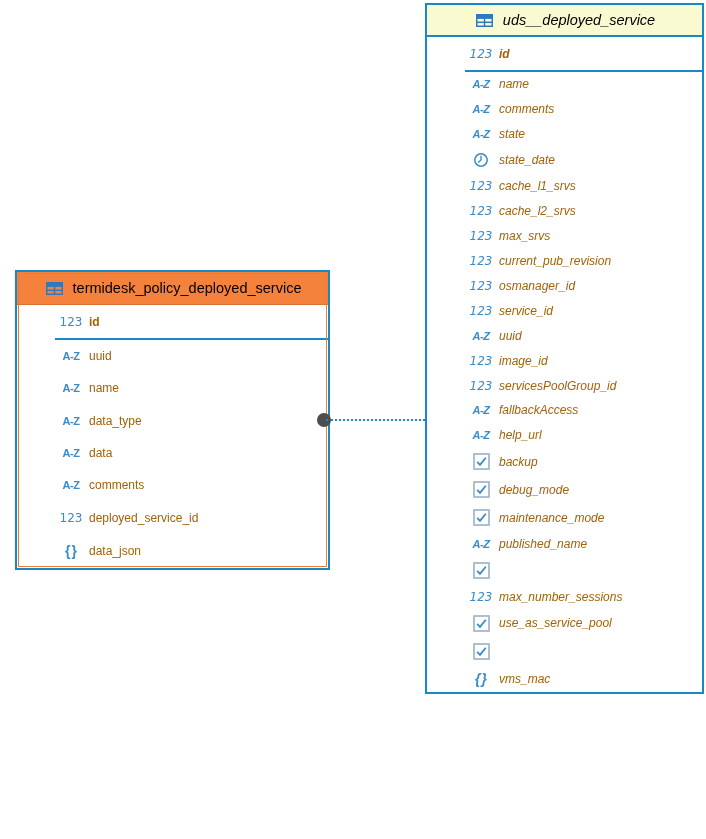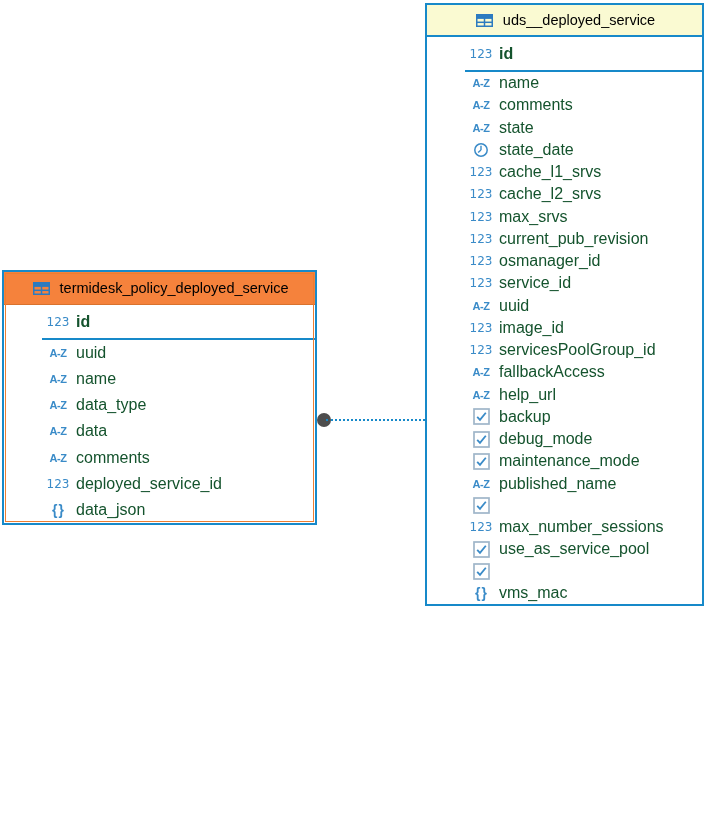--- a/index.html
+++ b/index.html
@@ -4,41 +4,41 @@
 <style>
   html,body { margin:0; padding:0; background:#fff; }
   .canvas {
     position:relative; width:706px; height:839px; background:#ffffff;
     font-family:"Liberation Sans", sans-serif; overflow:hidden;
   }
   .entity {
     position:absolute; background:#fff; border:2px solid #1789C9;
     box-sizing:border-box; display:flex; flex-direction:column;
   }
-  #entity-left  { left:2px;   top:270px; width:315px; height:255px; }
-  #entity-right { left:425px; top:3px;   width:279px; height:603px; }
+  #entity-left  { left:15px;   top:270px; width:315px; height:300px; }
+  #entity-right { left:425px; top:3px;   width:279px; height:691px;font-style:italic; }
   .entity.selected::after {
     content:""; position:absolute; inset:1px;
     border:1px solid #ED7D31; pointer-events:none;
   }
   .entity-header {
     display:flex; align-items:center; justify-content:center; gap:7px;
     flex:0 0 30px; border-bottom:2px solid #1789C9;
     font-size:14.5px; color:#000; white-space:nowrap;
   }
   .entity.selected .entity-header { border-bottom:1px solid #D9722E; flex-basis:32px; }
   .row {
     display:flex; align-items:center; gap:7px;
     padding-left:5px; white-space:nowrap; overflow:hidden;margin-left:38px;
   }
   .pk-row { flex:0 0 33px; border-bottom:2px solid #1789C9; }
   .pk-row .col-label { font-weight:bold; }
   .rows { flex:1 1 auto; display:flex; flex-direction:column;border-radius:23px; }
   .rows .row { flex:1 1 auto; min-height:0; }
-  .col-label { font-size:16px; color:#14532d; }
+  .col-label { font-size:12px; color:#a16207; }
   .ic { flex:0 0 22px; width:22px; display:flex; align-items:center; justify-content:center; }
   .g-num  { color:#3A8BC8; font-size:12px; font-family:"DejaVu Sans", sans-serif; }
   .g-txt  { color:#3A8BC8; font-size:11px; font-weight:bold; letter-spacing:-0.5px; }
   .g-json { color:#3A8BC8; font-size:14px; font-weight:bold; }
   .relation-dot {
     position:absolute; left:317px; top:413px; width:14px; height:14px;
     border-radius:50%; background:#4D4D4D;
   }
   .relation-line {
     position:absolute; left:326px; top:419px; width:99px; height:0;

